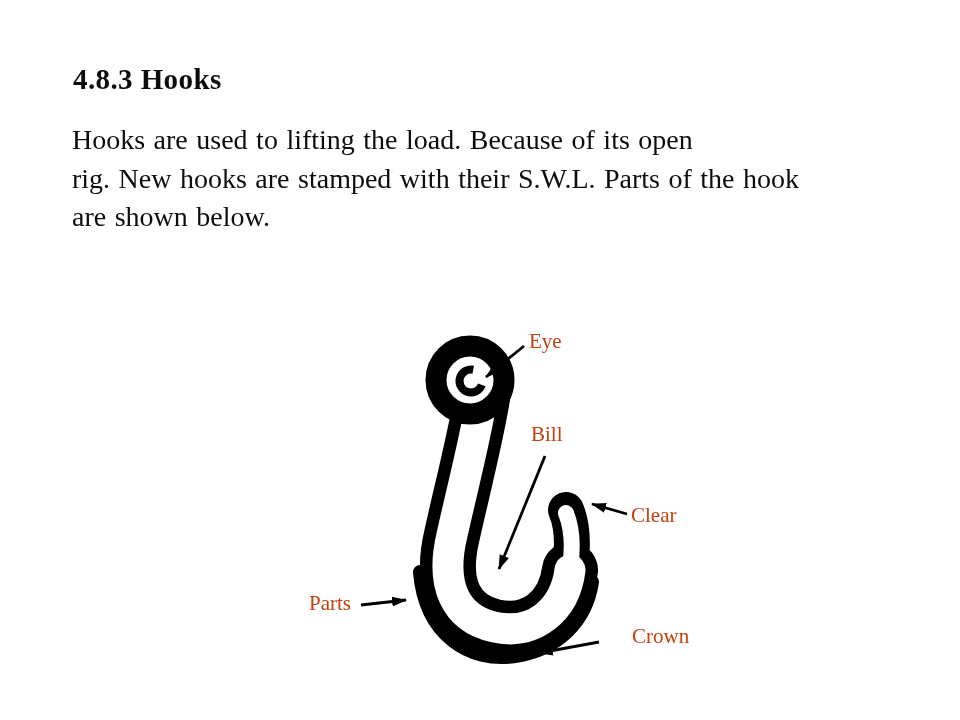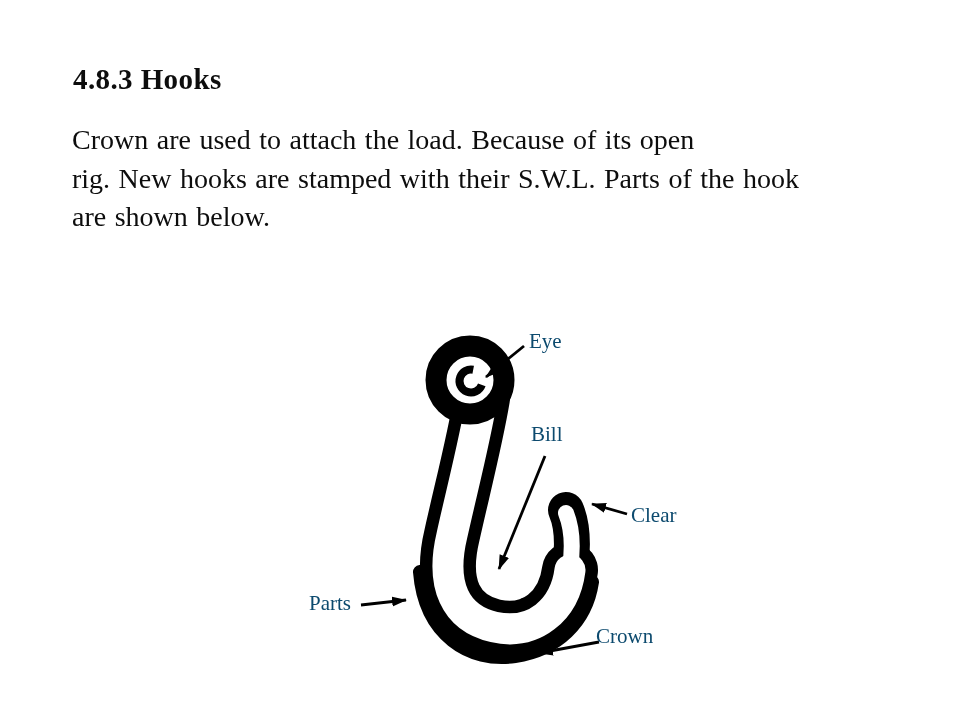--- a/index.html
+++ b/index.html
@@ -16,37 +16,37 @@
     font-size:29px;font-weight:bold;letter-spacing:.4px;
     white-space:nowrap;
   }
   .para{
     position:absolute;left:72px;top:121px;
     font-size:28px;line-height:38.5px;word-spacing:1.5px;
   }
   .para .pline{white-space:nowrap;}
   .fig-svg{position:absolute;left:0;top:0;width:960px;height:720px;}
   .part-label{
-    position:absolute;font-size:21px;color:#0c4a6e;white-space:nowrap;
+    position:absolute;font-size:21px;color:#c2410c;white-space:nowrap;
   }
   .lbl-eye  {left:529px;top:329px;}
   .lbl-clear{left:531px;top:422px;}
   .lbl-bill {left:631px;top:503px;}
   .lbl-back {left:309px;top:591px;}
-  .lbl-crown{left:596px;top:624px;}
+  .lbl-crown{left:632px;top:624px;}
 </style>
 </head>
 <body>
 
 <div class="slide">
 
   <div class="heading">4.8.3 Hooks</div>
 
   <div class="para">
-    <div class="pline">Crown are used to attach the load. Because of its open</div>
+    <div class="pline">Hooks are used to lifting the load. Because of its open</div>
     <div class="pline">rig. New hooks are stamped with their S.W.L. Parts of the hook</div>
     <div class="pline">are shown below.</div>
   </div>
 
   <svg class="fig-svg" viewBox="0 0 960 720">
     <defs>
       <marker id="ah" markerUnits="userSpaceOnUse" markerWidth="17" markerHeight="13" refX="14" refY="6" orient="auto">
         <path d="M0,1 L15,6 L0,11 Z" fill="#000"></path>
       </marker>
     </defs>

